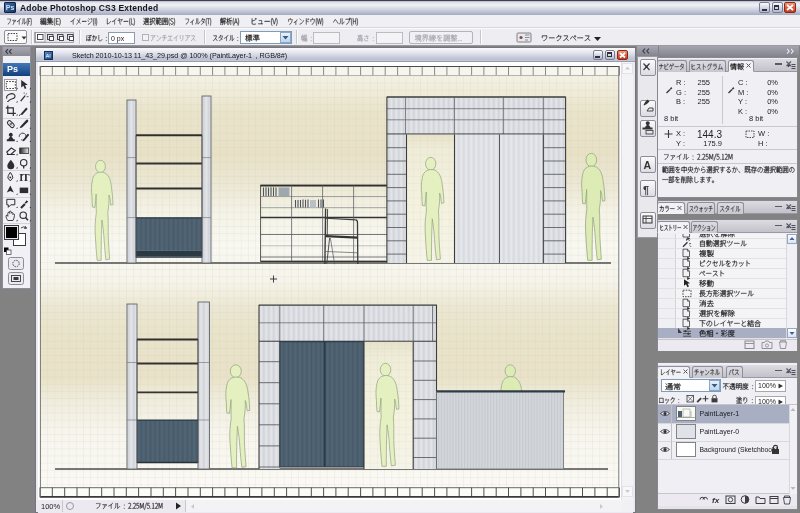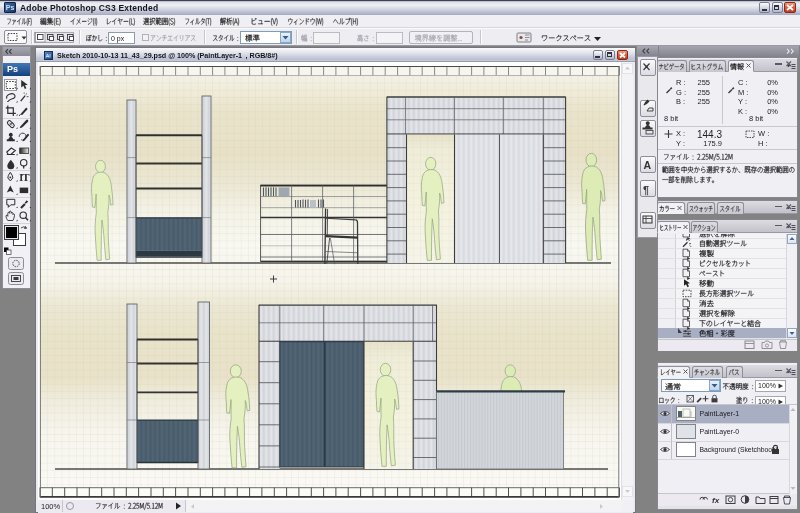--- a/index.html
+++ b/index.html
@@ -54,21 +54,21 @@
     <div class="abs" style="left:3px;top:196.6px;width:27px;height:1px;background:#d4d3d8"></div>
     <div class="abs" style="left:3px;top:222.8px;width:27px;height:1px;background:#d4d3d8"></div>
     <div class="abs" style="left:12.5px;top:233px;width:13px;height:13px;background:#fff;border:1px solid #3a3a40"></div>
     <div class="abs" style="left:5px;top:225.5px;width:13px;height:13px;background:#000;border:1px solid #e8e8ea;outline:1px solid #3a3a40"></div>
     <div class="abs" style="left:35px;top:47px;width:601px;height:466px;background:#ece9ef;border:1px solid #74767f"></div>
     <div class="abs" style="left:36px;top:48px;width:599px;height:14px;background:linear-gradient(180deg,#fbfbfd 0%,#e0e2ec 40%,#bcc1d3 85%,#c6cad9 100%);border-bottom:1px solid #9a9dac"></div>
     <div class="abs" style="left:44px;top:50.5px;width:9px;height:9px;background:linear-gradient(135deg,#5a8cc8,#1c3f77);border:1px solid #12305c"></div>
     <svg class="abs" style="left:44px;top:50.5px" width="9" height="9">
       <path d="M2 6.5 L3.5 3 L5 6.5 M2.5 5.5 h2 M6 3 v3.5" stroke="#e8f0fa" stroke-width="0.8" fill="none"></path>
     </svg>
-    <div class="abs" style="left:57px;top:51px;font-size:7.2px;font-weight:bold;color:#15151a;letter-spacing:-0.05px">Sketch 2010-10-13 11_43_29.psd @ 100% (PaintLayer-1 , RGB/8#)</div>
+    <div class="abs" style="left:72px;top:51px;font-size:7.2px;font-weight:normal;color:#15151a;letter-spacing:-0.05px">Sketch 2010-10-13 11_43_29.psd @ 100% (PaintLayer-1 , RGB/8#)</div>
     <div class="abs" style="left:592.5px;top:49.5px;width:10.5px;height:10.5px;background:linear-gradient(180deg,#fdfdfe 0%,#d6d8e4 50%,#b4b8cb 100%);border:1px solid #7a7e92;border-radius:2px"></div>
     <div class="abs" style="left:595.0px;top:55.5px;width:4.5px;height:2px;background:#30303c"></div>
     <div class="abs" style="left:604.5px;top:49.5px;width:10.5px;height:10.5px;background:linear-gradient(180deg,#fdfdfe 0%,#d6d8e4 50%,#b4b8cb 100%);border:1px solid #7a7e92;border-radius:2px"></div>
     <div class="abs" style="left:607.0px;top:52.0px;width:4.5px;height:4.5px;border:1.5px solid #30303c;border-top-width:2px"></div>
     <div class="abs" style="left:616.5px;top:49.5px;width:11px;height:10.5px;background:linear-gradient(180deg,#f0a088 0%,#e06648 40%,#c43c20 100%);border:1px solid #8a2a12;border-radius:2px"></div>
     <svg class="abs" style="left:616.5px;top:49.5px" width="11" height="10.5">
       <path d="M3 3 L8 7.5 M8 3 L3 7.5" stroke="#fff" stroke-width="1.8"></path>
     </svg>
     <div class="abs" style="left:38px;top:62px;width:595px;height:437.5px;background:#fff"></div>
     <div class="abs" style="left:620.5px;top:62px;width:12.5px;height:437.5px;background:#f3f3f6;border-left:1px solid #dedee4"></div>

